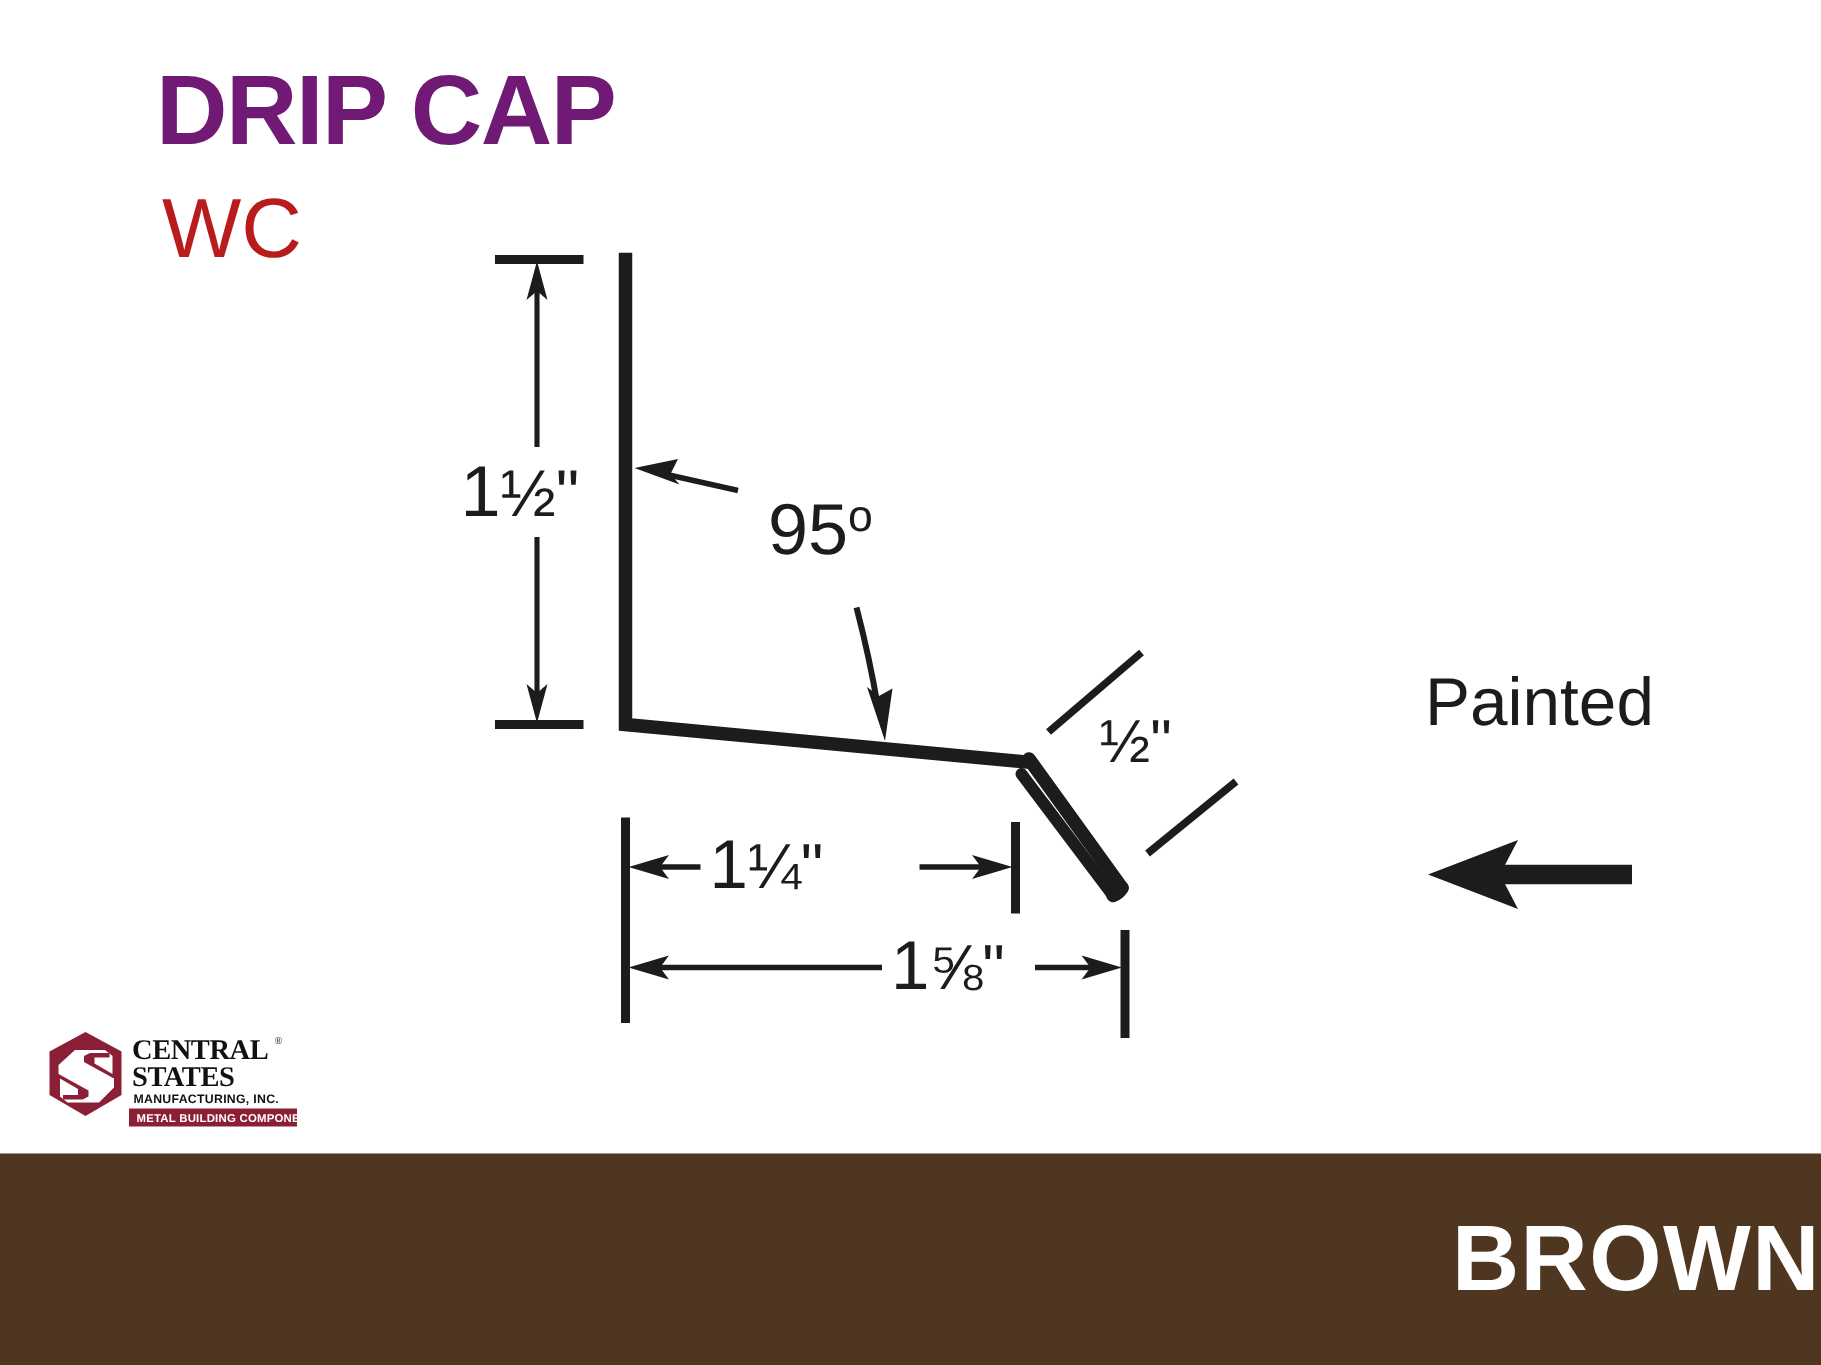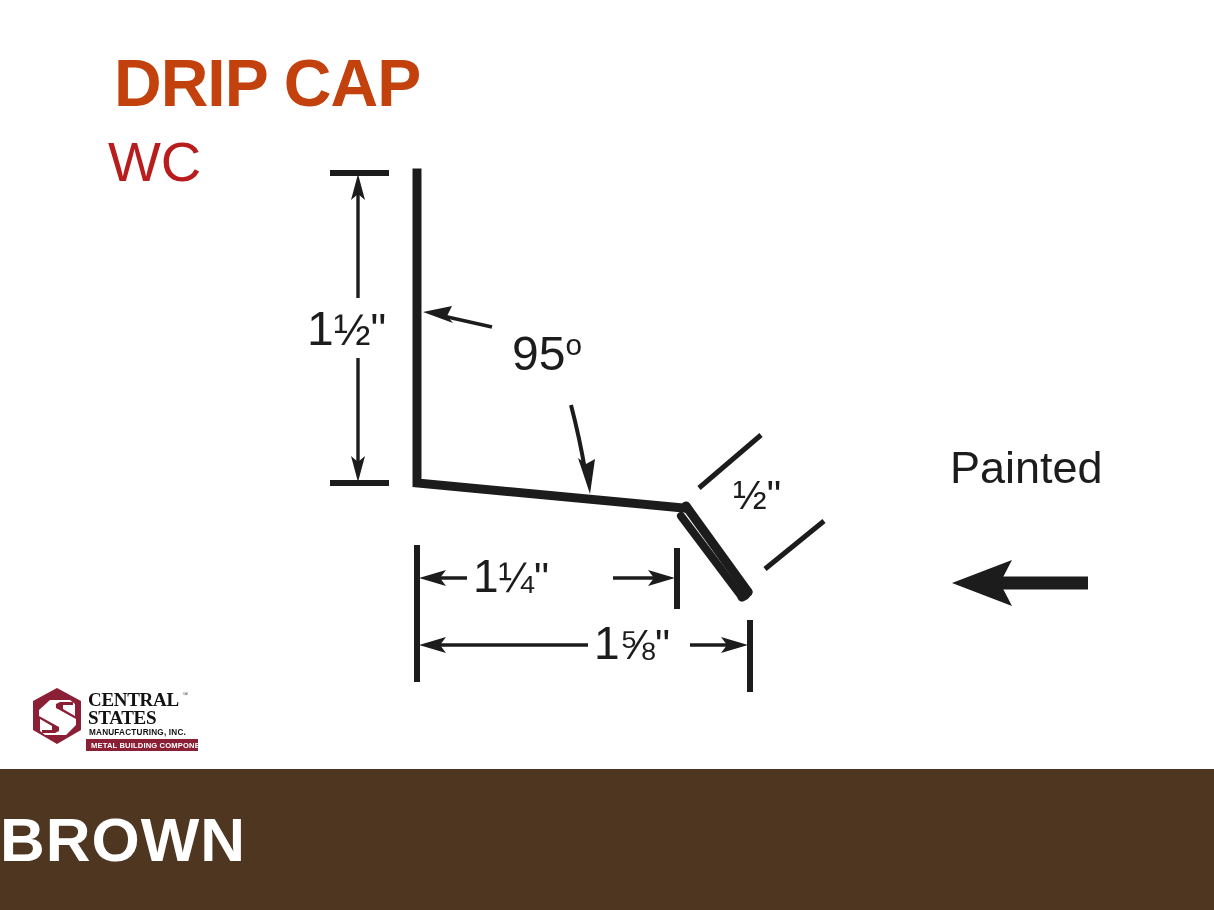--- a/index.html
+++ b/index.html
@@ -23,24 +23,24 @@
   
   #title-block {
     position: absolute;
     left: 98px;
     top: 34px;
     width: 420px;
   }
   #product-title {
     font-size: 66px;
     font-weight: bold;
-    color: #c2410c;
+    color: #701a75;
     letter-spacing: -1px;
     line-height: 1.0;
-    margin: 16px;
+    margin: 6px;
     white-space: nowrap;
   }
   #product-code {
     font-size: 56px;
     font-weight: normal;
     color: #b91c1c;
     line-height: 1.0;
     margin: 18px 0 0 10px;
     white-space: nowrap;
   }
@@ -124,21 +124,21 @@
 
   
   #color-banner {
     position: absolute;
     left: 0;
     top: 769px;
     width: 1214px;
     height: 141px;
     display: flex;
     align-items: center;
-    justify-content: flex-start;
+    justify-content: flex-end;
   }
   #color-name {
     color: #ffffff;
     font-size: 62px;
     font-weight: bold;
     letter-spacing: 1px;
     margin: 0;
     line-height: 1;
   }
 </style>

